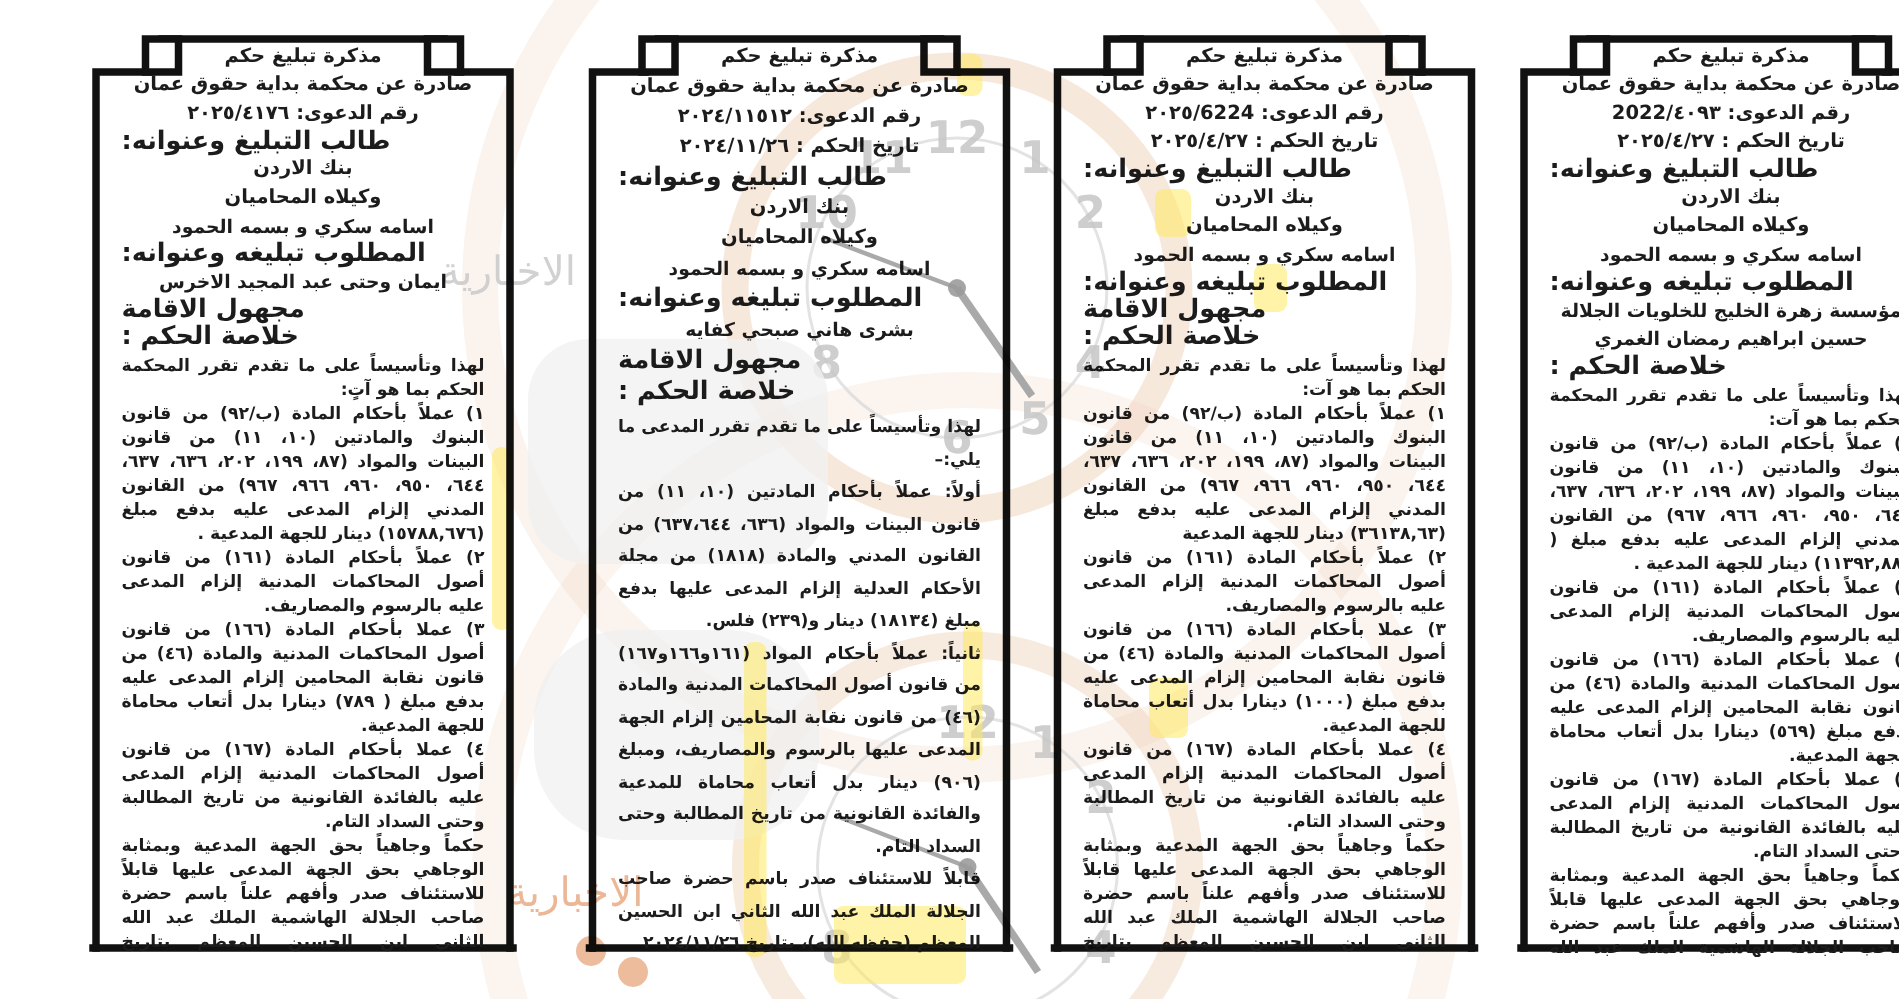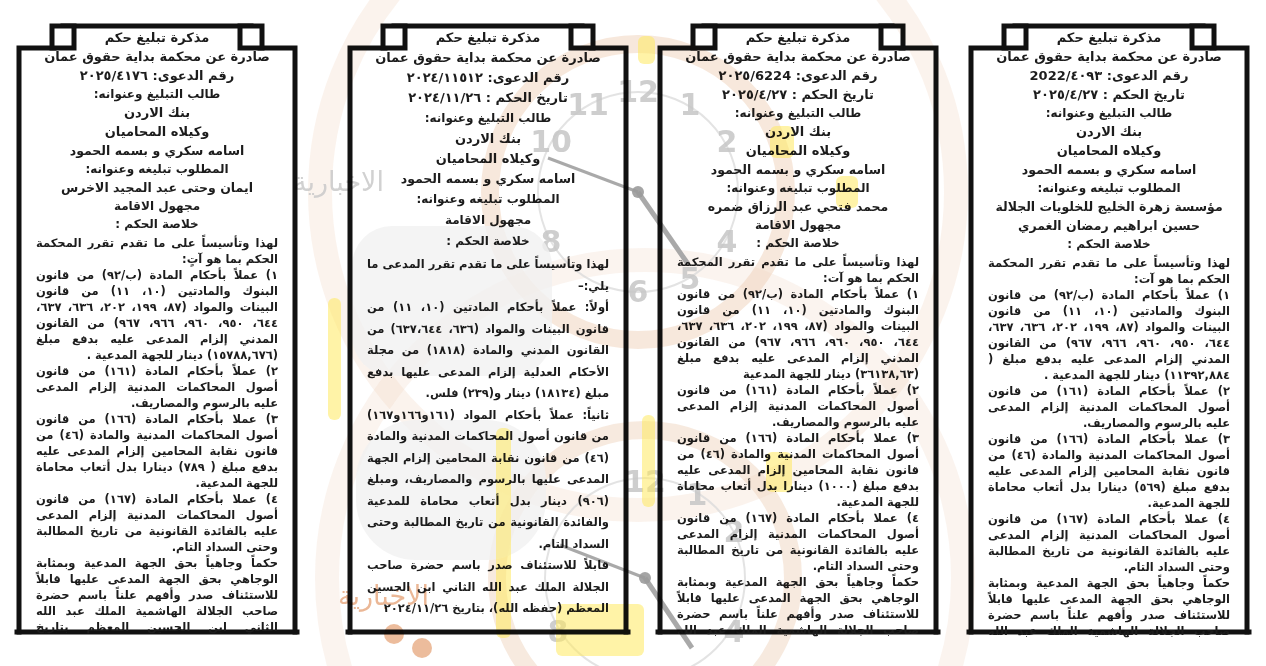--- a/index.html
+++ b/index.html
@@ -1,30 +1,30 @@
 <!DOCTYPE html>
 <html lang="ar" dir="rtl"><head>
 <meta charset="utf-8">
 <style>
   html,body{margin:0;padding:0;background:#ffffff;}
   .page{position:relative;width:1266px;height:666px;overflow:hidden;background:#fff;
         font-family:"DejaVu Sans",sans-serif;font-weight:bold;direction:rtl;}
   
-  #cards{position:absolute;inset:0;z-index:1;}
+  #cards{position:absolute;inset:0;z-index:1;margin-left:45px;}
   .card{position:absolute;top:12px;width:286px;height:626px;}
   .card:nth-child(1){left:14px;}
   .card:nth-child(2){left:345px;}
   .card:nth-child(3){left:655px;}
   .card:nth-child(4){left:966px;}
   .frame{position:absolute;inset:0;width:100%;height:100%;}
   .inner{position:absolute;inset:0;padding:16px 22px 10px 22px;box-sizing:border-box;
          color:#1c1c1c;overflow:hidden;}
   .hl{font-size:13px;line-height:19px;text-align:center;}
   .hm{font-size:12.5px;line-height:19px;text-align:center;}
-  .lbl{font-size:12px;line-height:18px;text-align:center;}
+  .lbl{font-size:17px;line-height:18px;text-align:left;}
   .body{margin-top:2px;font-size:11.5px;line-height:16px;text-align:justify;}
   .body p{margin:0;}
   
   .card:nth-child(2) .body{line-height:21.5px;}
   .card:nth-child(2) .lbl{line-height:21px;}
   .card:nth-child(2) .hl,.card:nth-child(2) .hm{line-height:20px;}
   
   .wm{position:absolute;inset:0;z-index:2;pointer-events:none;mix-blend-mode:multiply;}
   .wm svg{position:absolute;left:0;top:0;}
   .wm-num{font-size:30px;font-weight:bold;fill:#c6c6c6;opacity:.85;}
@@ -89,20 +89,21 @@
       <div class="inner">
         <div class="hl">مذكرة تبليغ حكم</div>
         <div class="hl">صادرة عن محكمة بداية حقوق عمان</div>
         <div class="hl">رقم الدعوى: ٢٠٢٤/١١٥١٢</div>
         <div class="hl">تاريخ الحكم : ٢٠٢٤/١١/٢٦</div>
         <div class="lbl">طالب التبليغ وعنوانه:</div>
         <div class="hl">بنك الاردن</div>
         <div class="hl">وكيلاه المحاميان</div>
         <div class="hm">اسامه سكري و بسمه الحمود</div>
         <div class="lbl">المطلوب تبليغه وعنوانه:</div>
+        <div class="hm">بشرى هاني صبحي كفايه</div>
         <div class="lbl">مجهول الاقامة</div>
         <div class="lbl">خلاصة الحكم :</div>
         <div class="body">
             <p>لهذا وتأسيساً على ما تقدم تقرر المدعى ما يلي:–</p>
             <p>أولاً: عملاً بأحكام المادتين (١٠، ١١) من قانون البينات والمواد (٦٣٦، ٦٣٧،٦٤٤) من القانون المدني والمادة (١٨١٨) من مجلة الأحكام العدلية إلزام المدعى عليها بدفع مبلغ (١٨١٣٤) دينار و(٢٣٩) فلس.</p>
             <p>ثانياً: عملاً بأحكام المواد (١٦١و١٦٦و١٦٧) من قانون أصول المحاكمات المدنية والمادة (٤٦) من قانون نقابة المحامين إلزام الجهة المدعى عليها بالرسوم والمصاريف، ومبلغ (٩٠٦) دينار بدل أتعاب محاماة للمدعية والفائدة القانونية من تاريخ المطالبة وحتى السداد التام.</p>
             <p>قابلاً للاستئناف صدر باسم حضرة صاحب الجلالة الملك عبد الله الثاني ابن الحسين المعظم (حفظه الله)، بتاريخ ٢٠٢٤/١١/٢٦</p>
           </div>
       </div>
     </article>
@@ -119,21 +120,20 @@
       <div class="inner">
         <div class="hl">مذكرة تبليغ حكم</div>
         <div class="hl">صادرة عن محكمة بداية حقوق عمان</div>
         <div class="hl">رقم الدعوى: ٢٠٢٥/6224</div>
         <div class="hl">تاريخ الحكم : ٢٠٢٥/٤/٢٧</div>
         <div class="lbl">طالب التبليغ وعنوانه:</div>
         <div class="hl">بنك الاردن</div>
         <div class="hl">وكيلاه المحاميان</div>
         <div class="hm">اسامه سكري و بسمه الحمود</div>
         <div class="lbl">المطلوب تبليغه وعنوانه:</div>
-        <div class="hm">محمد فتحي عبد الرزاق ضمره</div>
         <div class="lbl">مجهول الاقامة</div>
         <div class="lbl">خلاصة الحكم :</div>
         <div class="body">
             <p>لهذا وتأسيساً على ما تقدم تقرر المحكمة الحكم بما هو آت:</p>
             <p>١) عملاً بأحكام المادة (ب/٩٢) من قانون البنوك والمادتين (١٠، ١١) من قانون البينات والمواد (٨٧، ١٩٩، ٢٠٢، ٦٣٦، ٦٣٧، ٦٤٤، ٩٥٠، ٩٦٠، ٩٦٦، ٩٦٧) من القانون المدني إلزام المدعى عليه بدفع مبلغ (٣٦١٣٨,٦٣) دينار للجهة المدعية</p>
             <p>٢) عملاً بأحكام المادة (١٦١) من قانون أصول المحاكمات المدنية إلزام المدعى عليه بالرسوم والمصاريف.</p>
             <p>٣) عملا بأحكام المادة (١٦٦) من قانون أصول المحاكمات المدنية والمادة (٤٦) من قانون نقابة المحامين إلزام المدعى عليه بدفع مبلغ (١٠٠٠) دينارا بدل أتعاب محاماة للجهة المدعية.</p>
             <p>٤) عملا بأحكام المادة (١٦٧) من قانون أصول المحاكمات المدنية إلزام المدعى عليه بالفائدة القانونية من تاريخ المطالبة وحتى السداد التام.</p>
             <p>حكماً وجاهياً بحق الجهة المدعية وبمثابة الوجاهي بحق الجهة المدعى عليها قابلاً للاستئناف صدر وأفهم علناً باسم حضرة صاحب الجلالة الهاشمية الملك عبد الله الثاني ابن الحسين المعظم بتاريخ ٢٠٢٥/٤/٢٤</p>
           </div>

